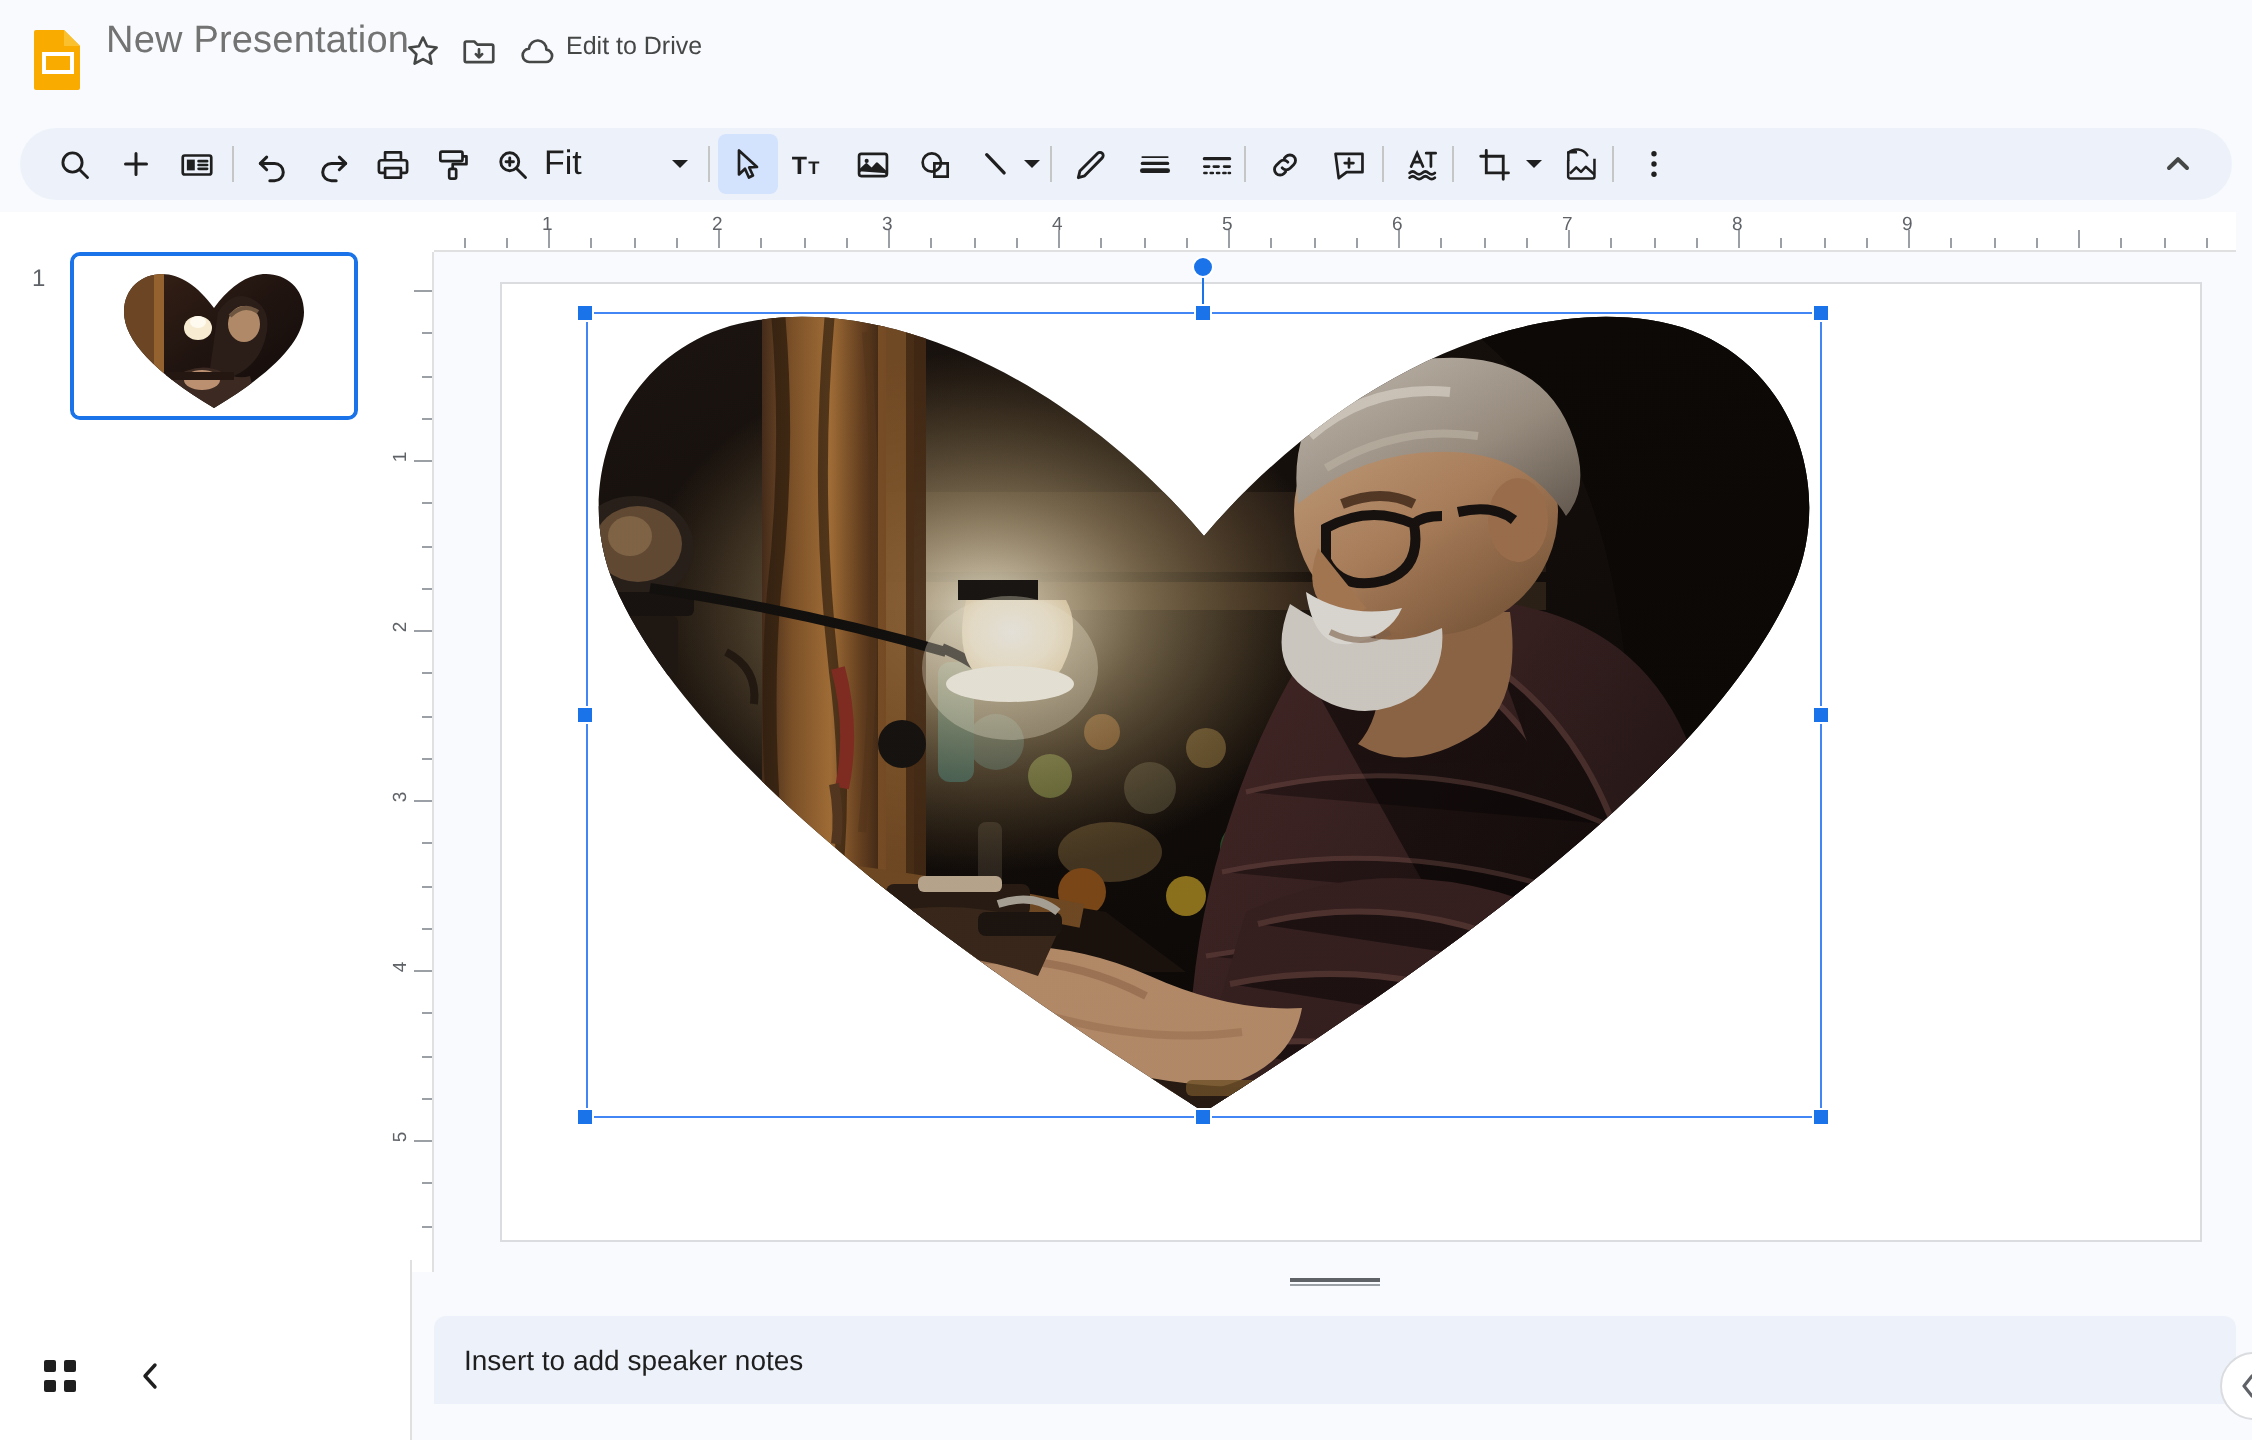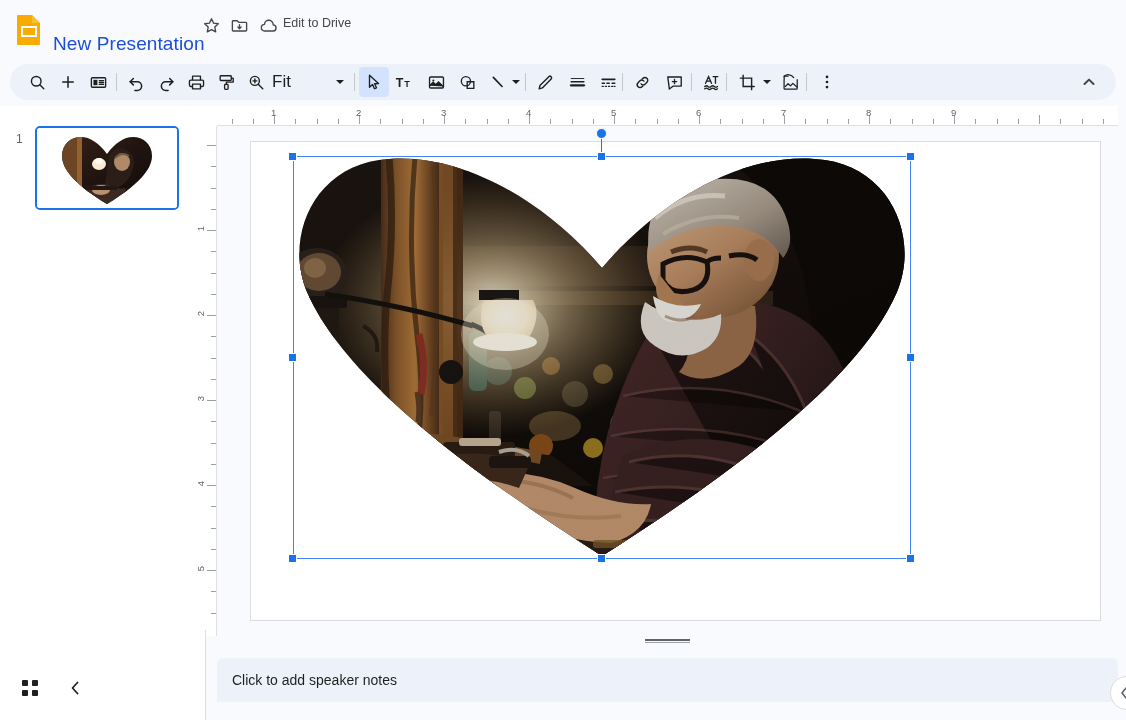--- a/index.html
+++ b/index.html
@@ -10,21 +10,21 @@
     overflow: hidden;
   }
   #app { position: relative; width: 1126px; height: 720px; background: #f8fafd; }
 
   
   .header { position: absolute; left: 0; top: 0; width: 1126px; height: 60px; background: #f8fafd; }
   .logo { position: absolute; left: 14px; top: 14px; width: 30px; height: 32px; }
   .logo svg { display: block; }
   .doc-title {
     position: absolute; left: 53px; top: 10px;
-    font-size: 19px; color: #1d4ed8; letter-spacing: .1px; white-space: nowrap; margin-top: 23px;
+    font-size: 19px; color: #737373; letter-spacing: .1px; white-space: nowrap;
   }
   .title-icon { position: absolute; top: 16px; width: 20px; height: 20px; color: #444746; cursor: pointer; }
   .ti-star  { left: 202px; }
   .ti-move  { left: 230px; }
   .ti-cloud { left: 259px; }
   .saved-text {
     position: absolute; left: 283px; top: 16px; font-size: 12.5px; color: #444746; white-space: nowrap;
   }
   .menubar { position: absolute; left: 53px; top: 36px; display: flex; gap: 0px; }
   .menu-item {
@@ -663,21 +663,21 @@
       <div class="sel-handle" style="left:37px;  top:211px;"></div>
       <div class="sel-handle" style="left:655px; top:211px;"></div>
       <div class="sel-handle" style="left:37px;  top:412px;"></div>
       <div class="sel-handle" style="left:346px; top:412px;"></div>
       <div class="sel-handle" style="left:655px; top:412px;"></div>
     </div>
   </div>
 
   <div class="notes-divider-handle"></div>
   <div class="notes-panel">
-    <div class="notes-text">Click to add speaker notes</div>
+    <div class="notes-text">Insert to add speaker notes</div>
   </div>
 
   <div class="vline-left"></div>
   <div class="bottom-left">
     <div class="grid-btn">
       <svg width="18" height="18" viewBox="0 0 18 18" fill="#1f1f1f">
         <rect x="1" y="1" width="6" height="6" rx="1"></rect>
           <rect x="11" y="1" width="6" height="6" rx="1"></rect>
         <rect x="1" y="11" width="6" height="6" rx="1"></rect>
           <rect x="11" y="11" width="6" height="6" rx="1"></rect>

